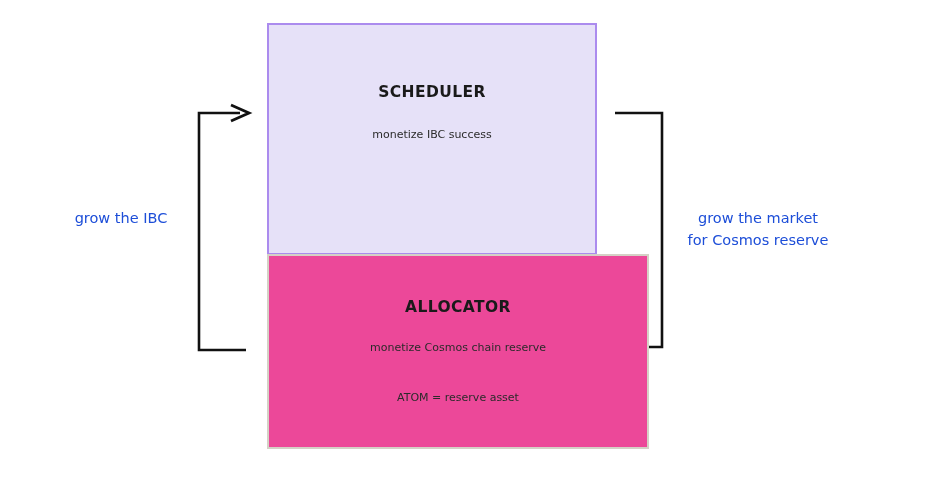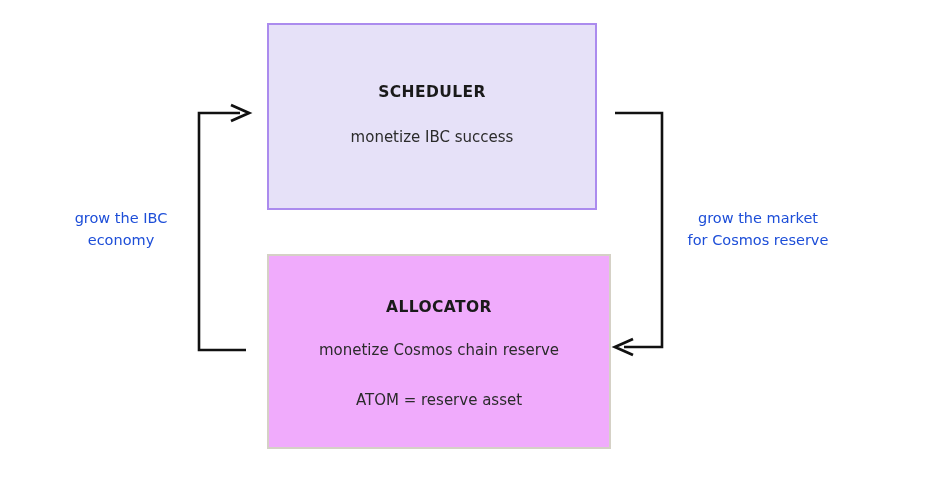--- a/index.html
+++ b/index.html
@@ -31,49 +31,49 @@
   .node-box {
     position: absolute;
     box-sizing: border-box;
     border-style: solid;
     border-width: 2px;
   }
   #scheduler-box {
     left: 267px;
     top: 23px;
     width: 330px;
-    height: 187px;
+    height: 232px;
     background: #e6e1f8;
     border-color: #ab8bee;
   }
   #allocator-box {
     left: 267px;
     top: 254px;
-    width: 344px;
+    width: 382px;
     height: 195px;
-    background: #f0abfc;
+    background: #ec4899;
     border-color: #d5d1c6;
   }
   .node-title {
     position: absolute;
     left: 0;
     width: 100%;
     text-align: center;
     font-weight: bold;
     font-size: 15.5px;
     letter-spacing: 0.4px;
     color: #1a1a1a;
     white-space: nowrap;
   }
   .node-line {
     position: absolute;
     left: 0;
     width: 100%;
     text-align: center;
-    font-size: 15px;
+    font-size: 11px;
     color: #2b2b2b;
     white-space: nowrap;
   }
   #scheduler-title { top: 58px; }
   #scheduler-line-1 { top: 103px; }
   #scheduler-line-2 { top: 145px; }
 
   #allocator-title { top: 42px; }
   #allocator-line-1 { top: 85px; }
   #allocator-line-2 { top: 127px; margin-top: 8px; }
@@ -121,21 +121,20 @@
   </div>
 
   <div class="node-box" id="allocator-box">
     <div class="node-title" id="allocator-title">ALLOCATOR</div>
     <div class="node-line" id="allocator-line-1">monetize Cosmos chain reserve</div>
     <div class="node-line" id="allocator-line-2">ATOM = reserve asset</div>
   </div>
 
   <div class="edge-label" id="edge-label-left">
     <div>grow the IBC</div>
-    <div>economy</div>
   </div>
 
   <div class="edge-label" id="edge-label-right">
     <div>grow the market</div>
     <div>for Cosmos reserve</div>
   </div>
 
 </div>
 
 </body></html>

